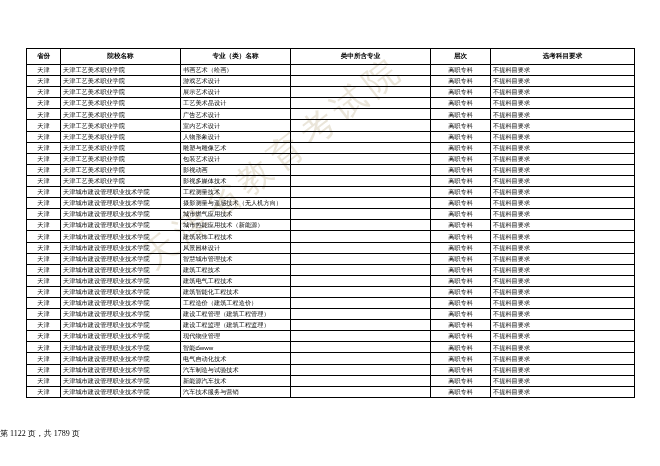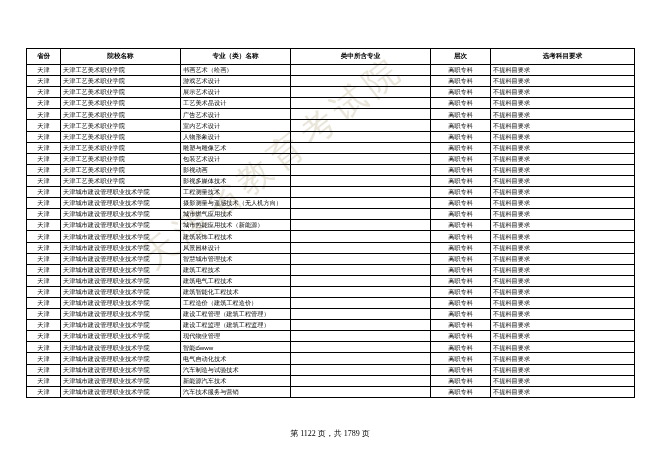--- a/index.html
+++ b/index.html
@@ -76,21 +76,20 @@
   td.major { text-align: left; padding-left: 3px; }
   td.incl { text-align: left; padding-left: 3px; }
   td.level { text-align: center; }
   td.req { text-align: left; padding-left: 3px; }
   tbody tr { height: 11.1px; }
   .footer {
     position: absolute;
     left: 0;
     top: 428px;
     width: 660px;
-    text-align: center;
     font-size: 8px;
     color: #000;
     font-family: "Liberation Serif", serif;
     z-index: 3;
   }
 </style>
 </head>
 <body>
 
 <div class="page">

